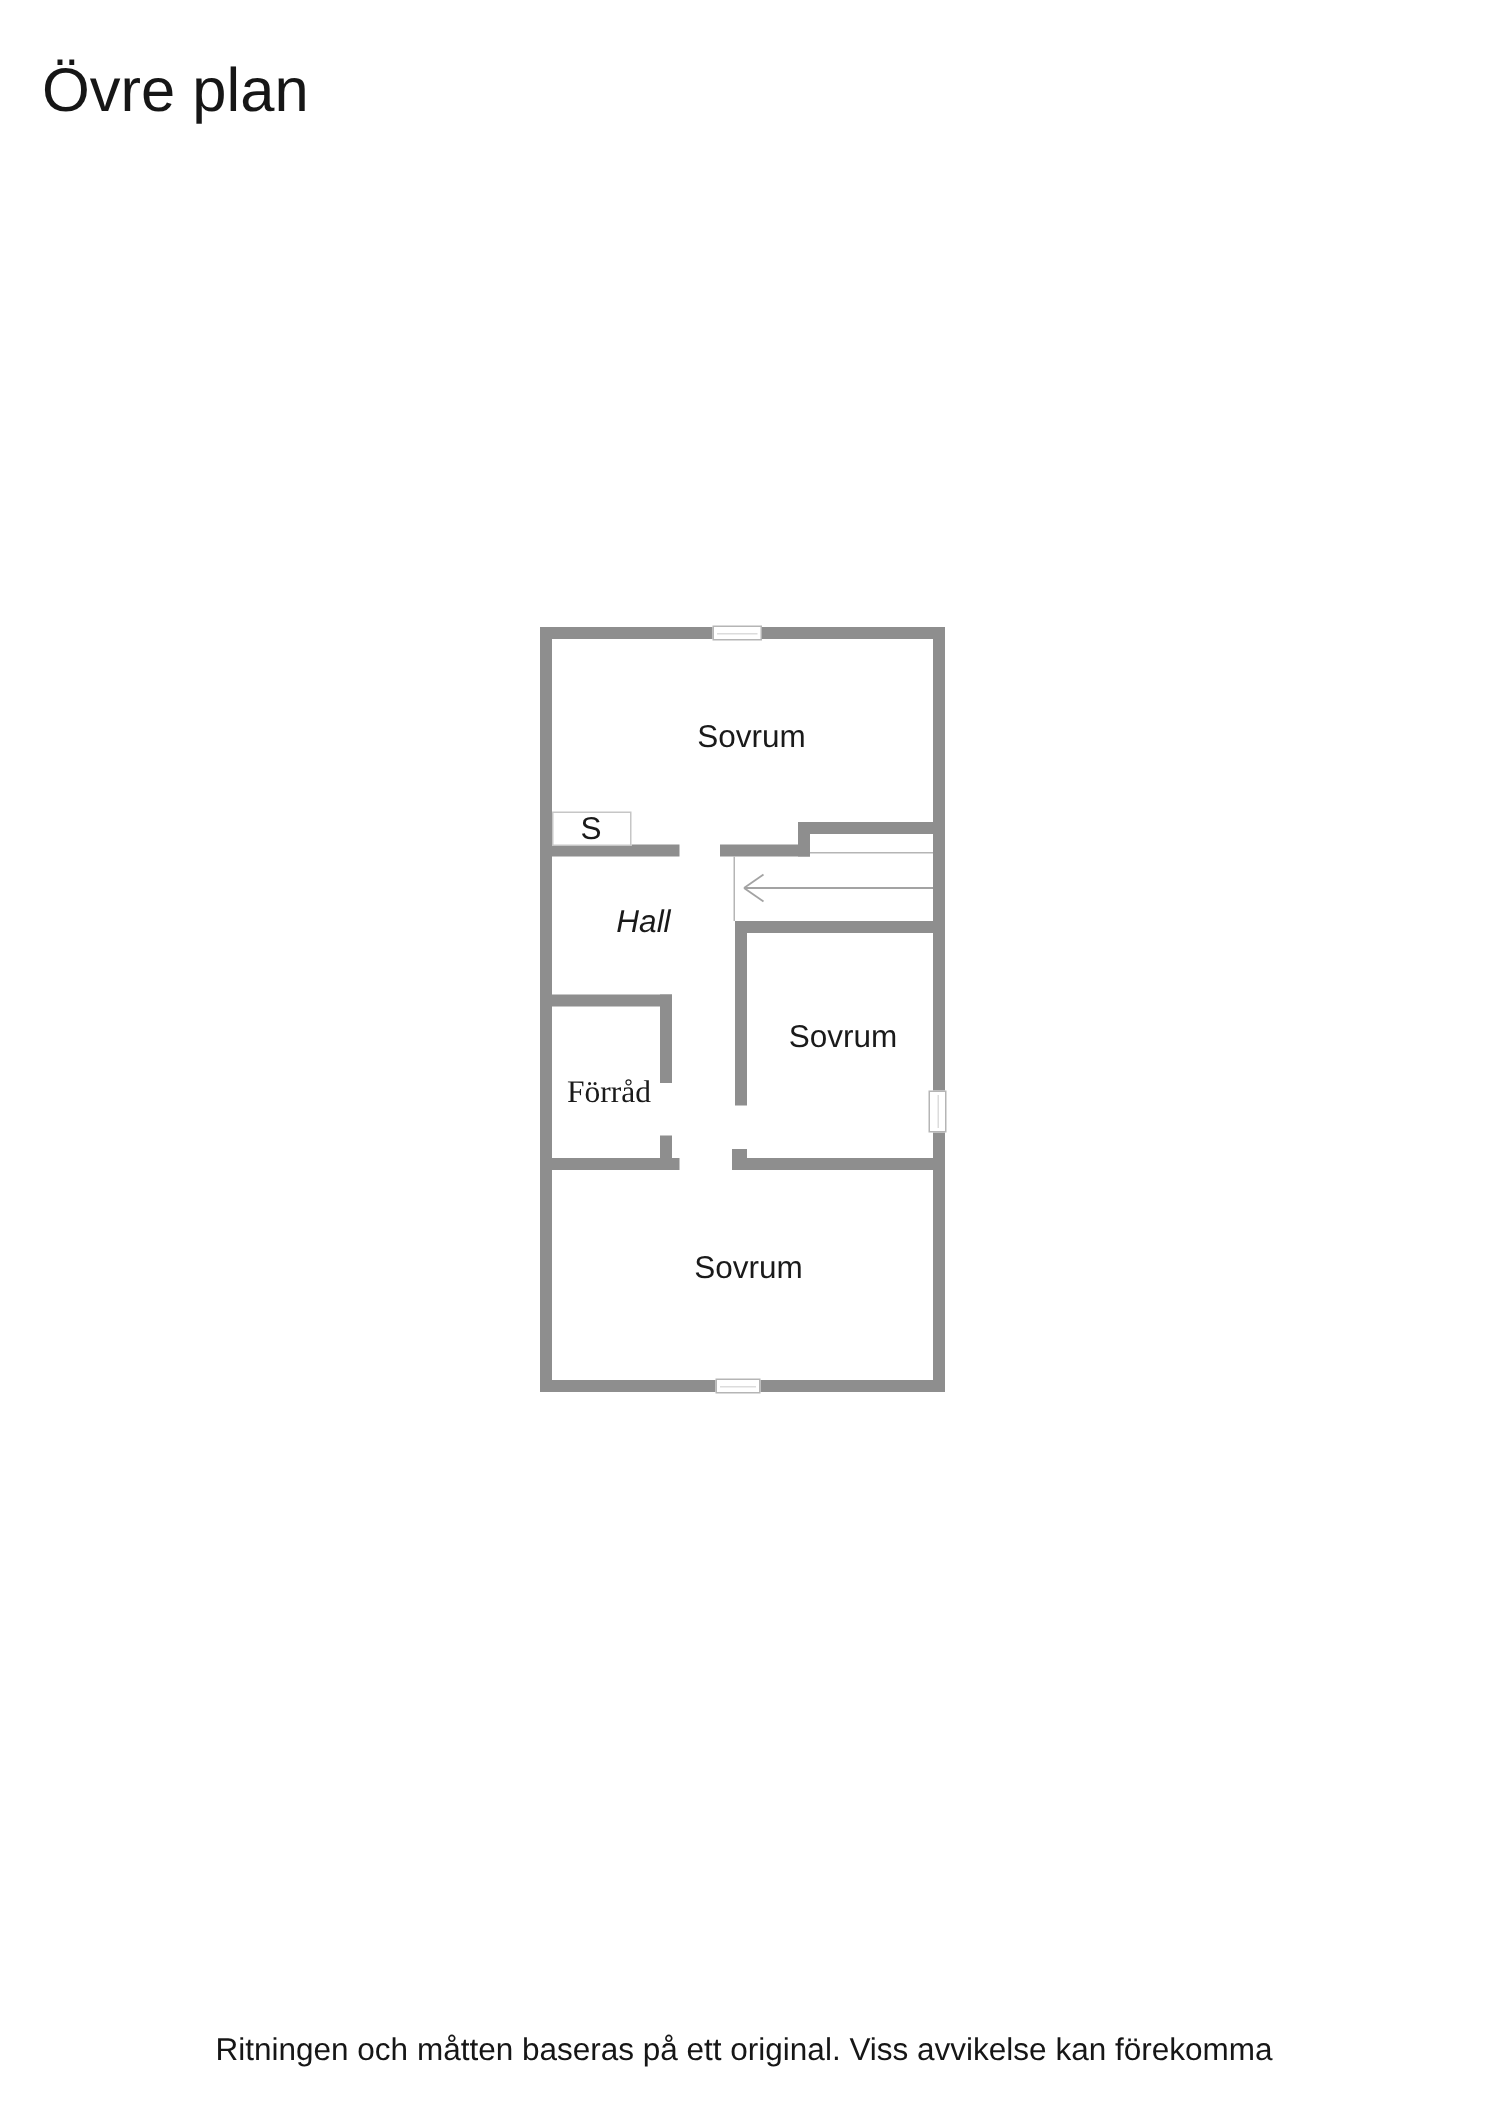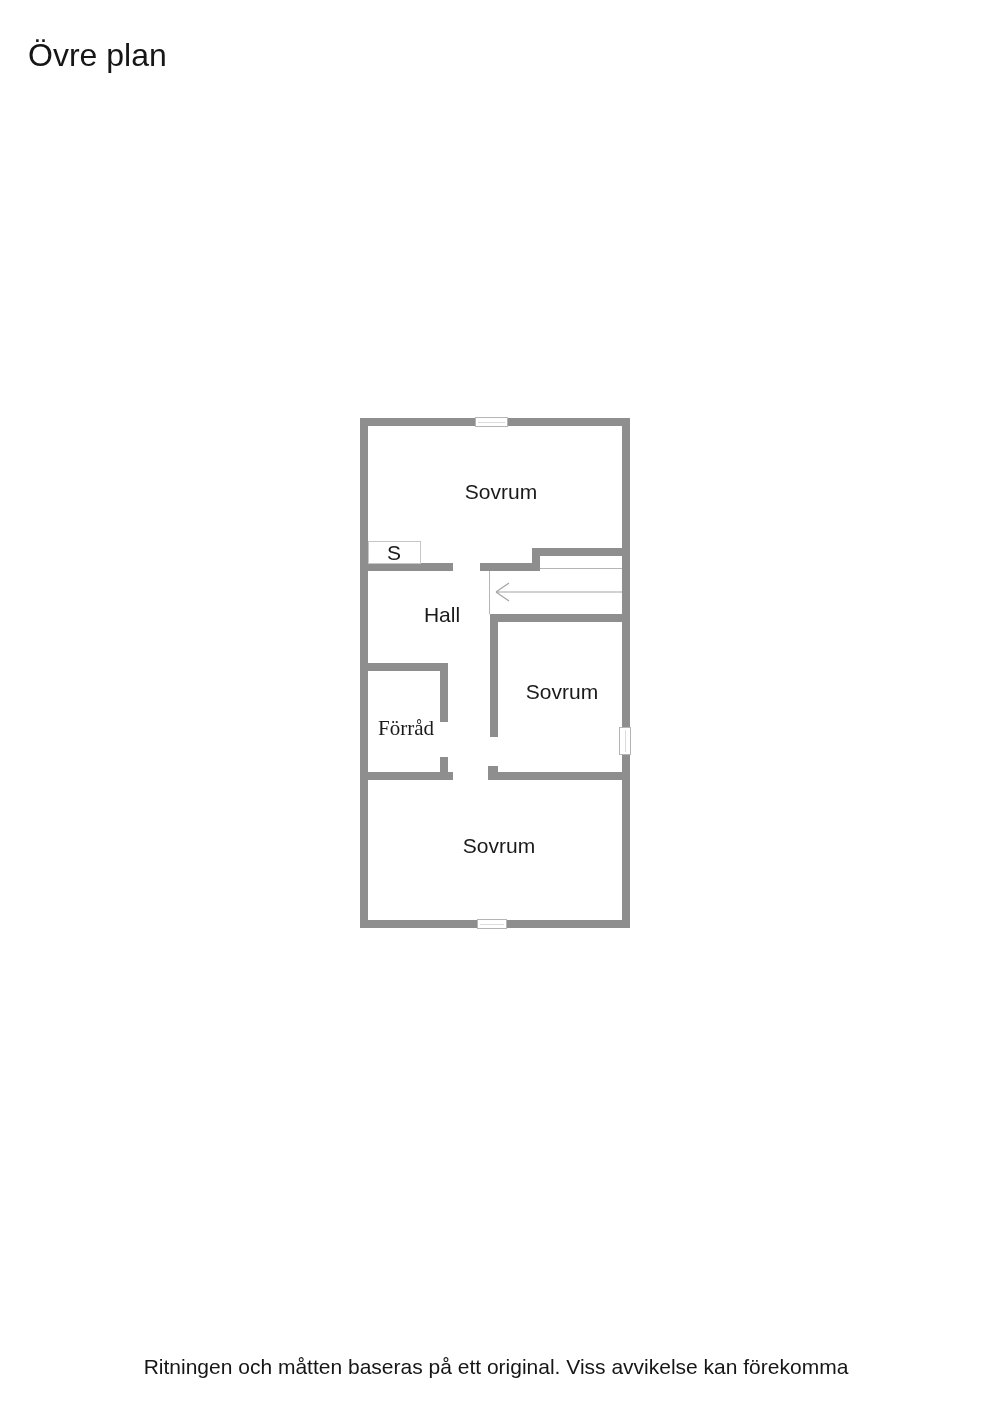--- a/index.html
+++ b/index.html
@@ -11,21 +11,21 @@
     --winpane:#dcdcdc;
   }
   *{margin:0;padding:0;box-sizing:border-box;}
   html,body{background:#ffffff;}
   body{
     width:992px;height:1403px;position:relative;overflow:hidden;
     font-family:"Liberation Sans", sans-serif;color:var(--label);
   }
   .page-title{
     position:absolute;left:28px;top:38px;
-    font-size:32px;line-height:1.1;color:#161616;letter-spacing:0;
+    font-size:41px;line-height:1.1;color:#161616;letter-spacing:0;
   }
   .footer{
     position:absolute;left:0;top:1355px;width:992px;
     text-align:center;font-size:21px;color:#161616;
   }
   .plan{
     position:absolute;left:360px;top:418px;width:226px;height:510px;
   }
   .wall{position:absolute;background:var(--wall);}
   .thinline{position:absolute;background:var(--stairline);}
@@ -91,20 +91,20 @@
     </div>
   <div class="window window-bottom">
       <div class="pane-h"></div>
     </div>
   <div class="window window-right">
       <div class="pane-v"></div>
     </div>
 
   <div class="room-label" style="left:141px;top:74px;">Sovrum</div>
   <div class="room-label" style="left:34px;top:135px;">S</div>
-  <div class="room-label" style="left:82px;top:197px;">Hall</div>
+  <div class="room-label" style="left:69px;top:197px;font-style:italic;">Hall</div>
   <div class="room-label" style="left:46px;top:310px;font-family:Liberation Serif, serif;">Förråd</div>
   <div class="room-label" style="left:202px;top:274px;">Sovrum</div>
   <div class="room-label" style="left:139px;top:428px;">Sovrum</div>
 
 </div>
 
 <div class="footer">Ritningen och måtten baseras på ett original. Viss avvikelse kan förekomma</div>
 
 </body></html>

